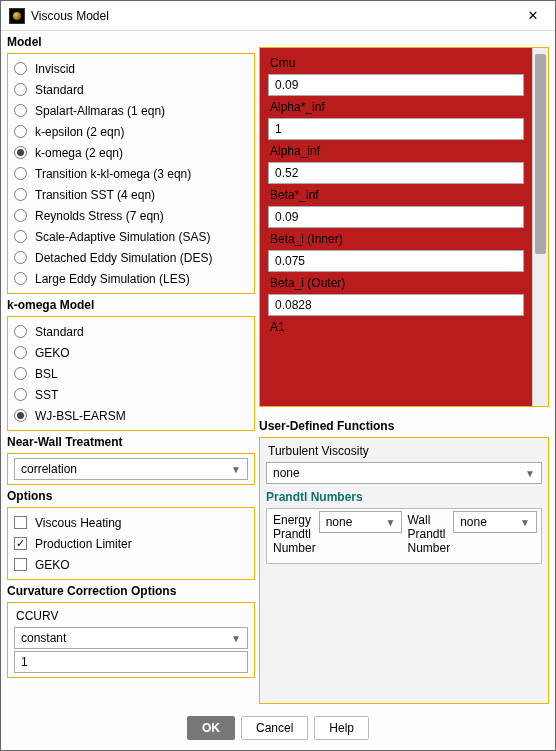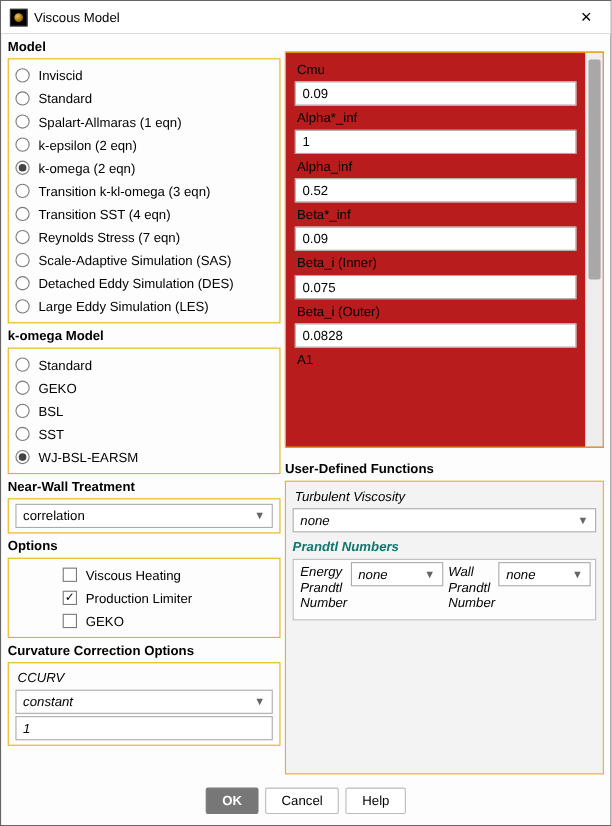--- a/index.html
+++ b/index.html
@@ -18,33 +18,33 @@
   .section-label.top { padding-top: 0; }
   .panel { border: 1px solid #eab308; background: #fdfdfd; padding: 4px 6px; }
   .panel.gray { background: #f3f3f3; }
   .panel.scrollhost { display: flex; padding: 0; background: #b91c1c; margin-top: 12px; }
   .panel-inner { flex: 1; padding: 6px 8px; display: flex; flex-direction: column; gap: 2px; }
   .scrollbar { width: 16px; background: #eee; border-left: 1px solid #ccc; position: relative; }
   .scroll-thumb { position: absolute; left: 2px; right: 2px; top: 6px; height: 200px; background: #a8a8a8; border-radius: 2px; }
   .radio-row { display: flex; align-items: center; height: 21px; gap: 8px; }
   .radio { width: 13px; height: 13px; border: 1px solid #7a7a7a; border-radius: 50%; background: #fff; display: flex; align-items: center; justify-content: center; flex: none; }
   .radio.selected::after { content: ""; width: 7px; height: 7px; border-radius: 50%; background: #444; }
-  .check-row { display: flex; align-items: center; height: 21px; gap: 8px; margin-left: 43px; }
+  .check-row { display: flex; align-items: center; height: 21px; gap: 8px; }
   .check { width: 13px; height: 13px; border: 1px solid #7a7a7a; background: #fff; display: flex; align-items: center; justify-content: center; flex: none; color: #000; font-size: 11px; line-height: 1; }
   .check.checked::after { content: "✓"; }
   .field-label { color: #000; padding: 2px 0 2px 2px; }
   .input { width: 100%; height: 22px; border: 1px solid #aaa; background: #fff; padding: 0 6px; display: flex; align-items: center; color: #000; }
   .select { width: 100%; height: 22px; border: 1px solid #aaa; background: #fff; padding: 0 6px; display: flex; align-items: center; justify-content: space-between; color: #000; }
   .select .chev { color: #666; font-size: 10px; }
   .sub-section-label { font-weight: 700; color: #0f766e; padding: 4px 0 2px 0; }
   .footer { height: 44px; display: flex; align-items: center; justify-content: center; gap: 6px; }
   .btn { height: 24px; padding: 0 14px; border: 1px solid #bbb; background: #fff; display: flex; align-items: center; justify-content: center; border-radius: 2px; cursor: pointer; color: #000; }
   .btn.primary { background: #777; color: #fff; border-color: #777; font-weight: 700; }
   .group-inner { padding: 2px 4px 6px 4px; border: 1px solid #bbb; background: #fdfdfd; display: flex; flex-direction: row; gap: 3px; }
-  .stack { display: flex; flex-direction: column; gap: 2px; font-style: italic; }
+  .stack { display: flex; flex-direction: column; gap: 2px; }
 </style>
 </head>
 <body>
 
 <div class="window">
 
   <div class="titlebar">
     <div class="titlebar-icon"></div>
     <div class="titlebar-text">Viscous Model</div>
     <div class="titlebar-close">✕</div>

